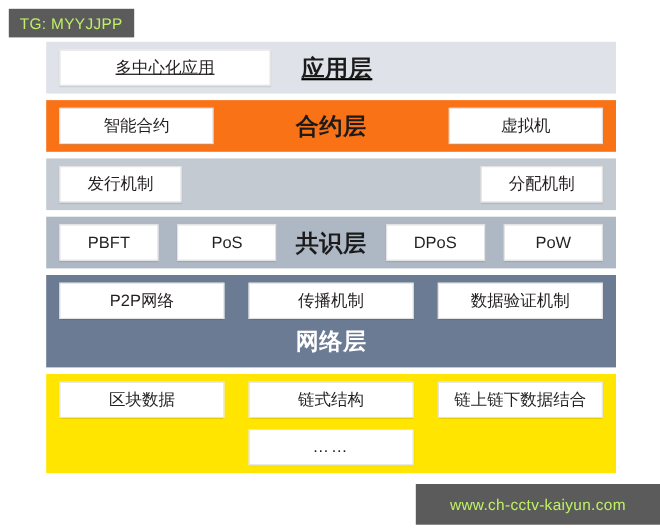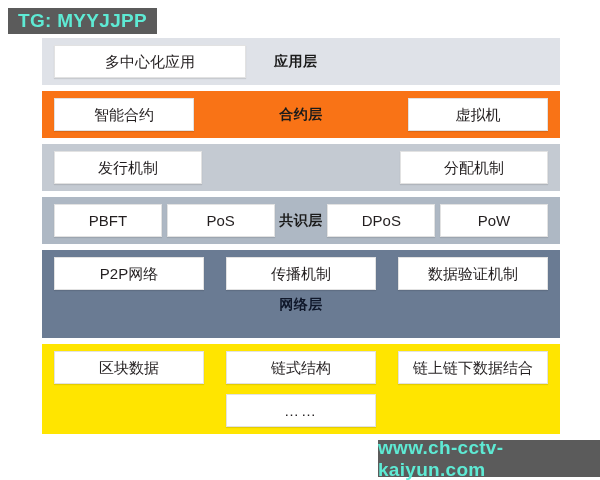--- a/index.html
+++ b/index.html
@@ -43,57 +43,57 @@
     color: #231f20;
     font-size: 15px;
     line-height: 1;
     padding: 8px 4px;
     text-align: center;
     white-space: nowrap;
     box-sizing: border-box;
   }
 
   .layer-label {
-    font-size: 14px;
+    font-size: 21px;
     font-weight: bold;
     color: #1b1b1b;
     white-space: nowrap;
     text-align: center;
     letter-spacing: 0.5px;
   }
-  .layer-label.light { color: #0f172a; }
+  .layer-label.light { color: #ffffff; }
 
   .label-below {
     text-align: center;
     margin-top: 6px;
   }
 
   
   #band-app { background: #dfe2e8; }
-  #band-app .band-row { justify-content: flex-start; }
+  #band-app .band-row { justify-content: flex-start; text-decoration: underline; }
   #band-app .chip { width: 192px; }
   #band-app .layer-label { margin-left: 28px; }
 
   
   #band-contract { background: #f97316; }
   #band-contract .band-row { justify-content: space-between; }
   #band-contract .chip { width: 140px; }
 
   
   #band-incentive { background: #c4cad2; }
   #band-incentive .band-row { justify-content: space-between; }
-  #band-incentive .chip { width: 148px; }
+  #band-incentive .chip { width: 111px; }
 
   
   #band-consensus { background: #aeb8c4; }
   #band-consensus .band-row { justify-content: space-between; }
-  #band-consensus .chip { width: 108px; }
+  #band-consensus .chip { width: 90px; }
 
   
-  #band-network { background: #6a7b93; padding-bottom: 24px; }
+  #band-network { background: #6a7b93; padding-bottom: 10px; }
   #band-network .band-row { justify-content: space-between; }
   #band-network .chip { width: 150px; }
 
   
   #band-data { background: #ffe500; }
   #band-data .band-row { justify-content: space-between; }
   #band-data .chip { width: 150px; }
   #band-data .second-row {
     display: flex;
     justify-content: center;
@@ -102,27 +102,26 @@
   #band-data .second-row .chip {
     width: 150px;
     letter-spacing: 2px;
   }
   #band-data .label-below { margin-top: 4px; }
 
   
   .watermark {
     position: absolute;
     background: #5b5b5b;
-    color: #5eead4;
-    font-size: 19px;
+    color: #bef264;
+    font-size: 14px;
     display: flex;
     align-items: center;
     justify-content: center;
     letter-spacing: 0.3px;
-    font-weight: bold;
   }
   #watermark-top {
     left: 8px;
     top: 8px;
     height: 26px;
     padding: 0 10px;
   }
   #watermark-bottom {
     left: 378px;
     top: 440px;

